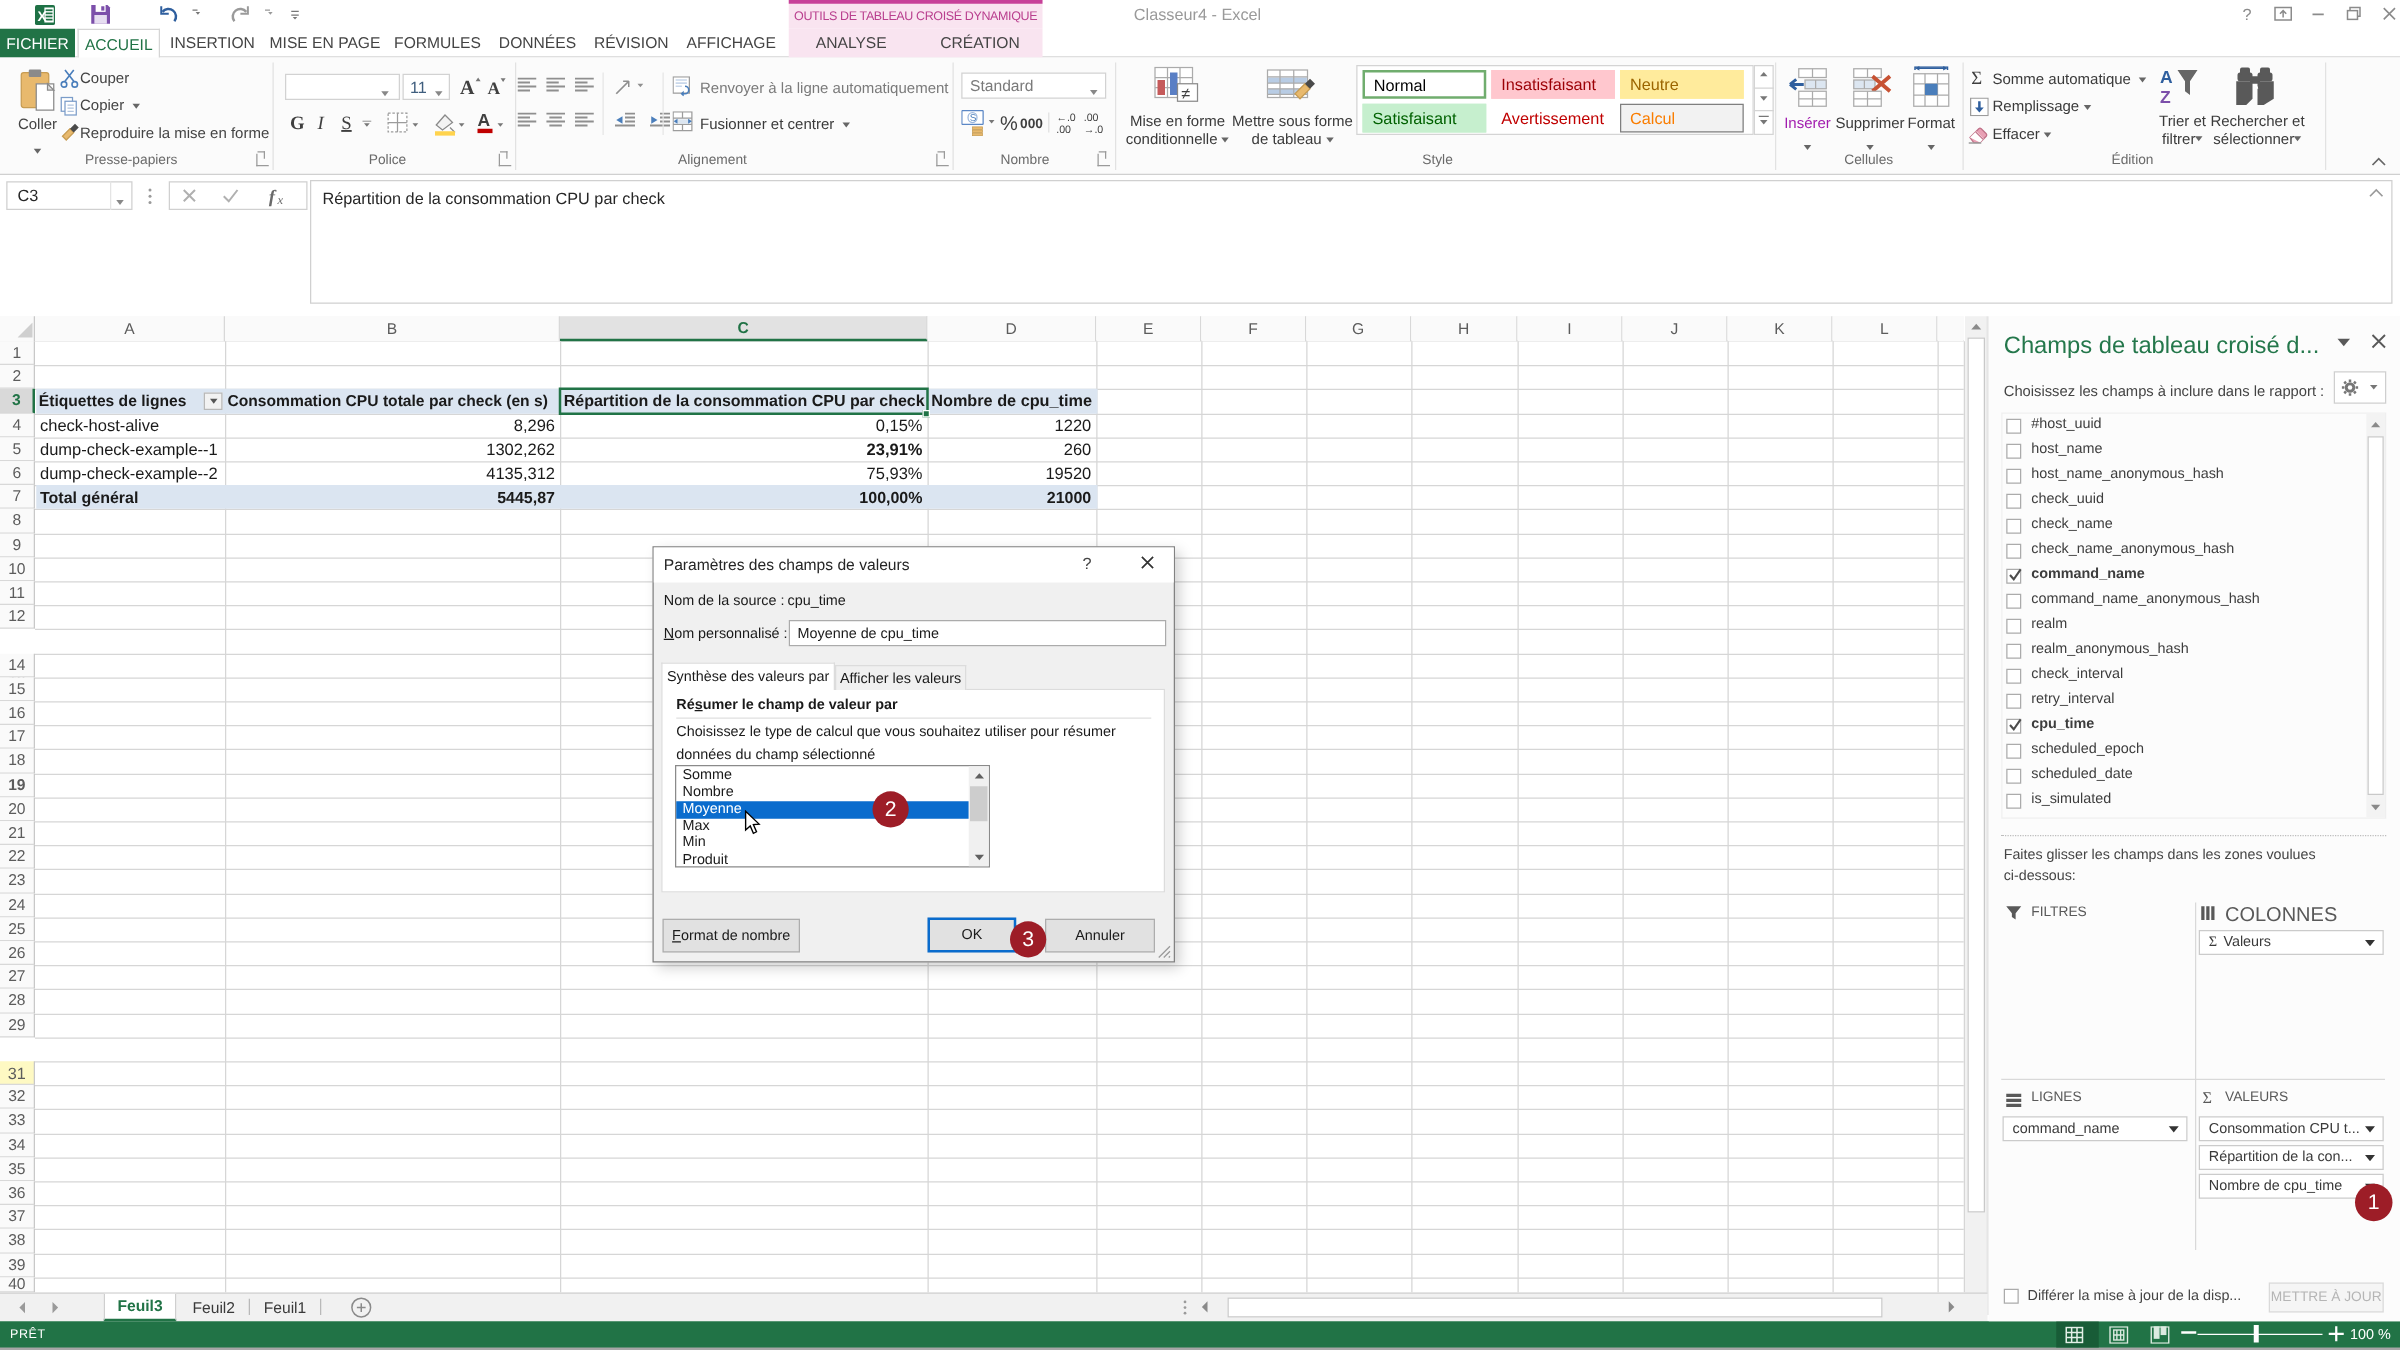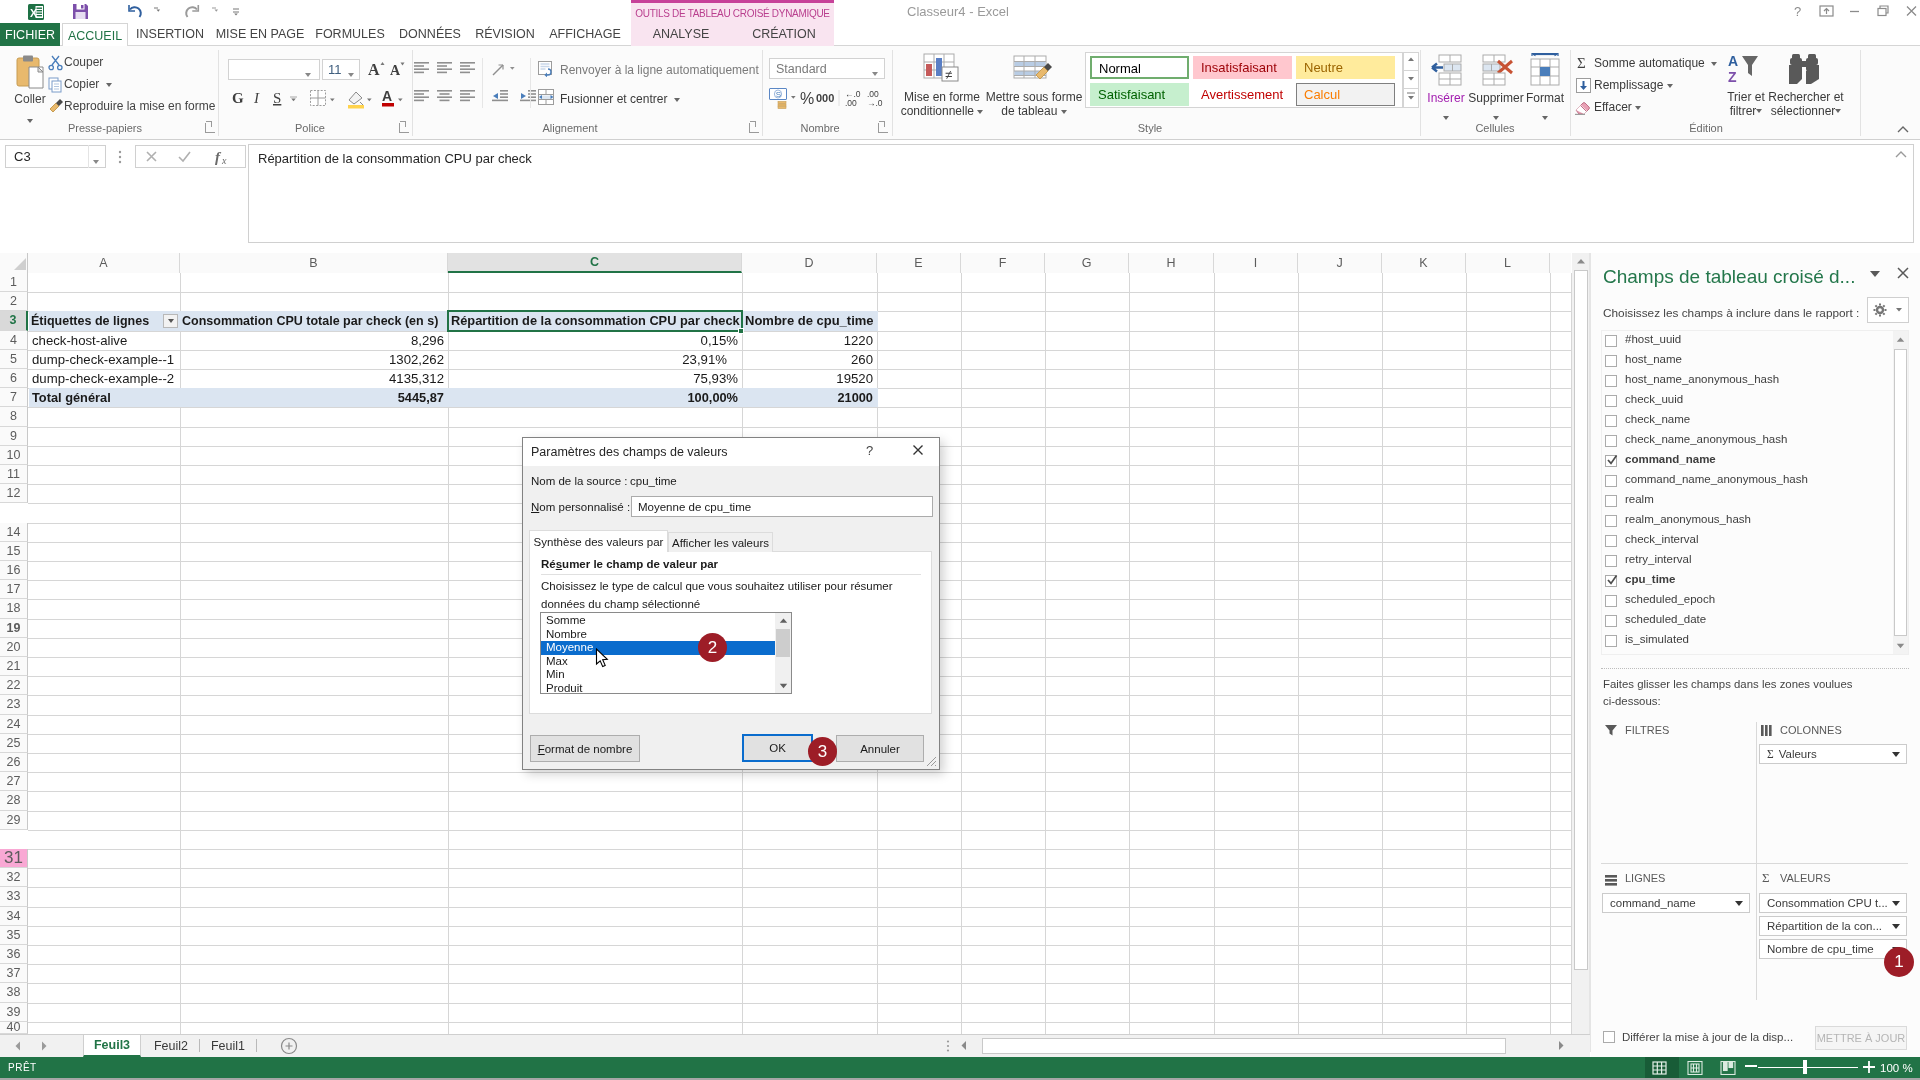--- a/index.html
+++ b/index.html
@@ -449,21 +449,21 @@
 <div class="ab ctr" style="left:0;top:657.0px;width:28px;height:19.2px;background:#fafafa;border-right:1px solid #c8c8c8;color:#5c5c5c;font-size:12.5px;font-weight:normal;border-bottom:1px solid #d8d8d8;">21</div>
 <div class="ab ctr" style="left:0;top:676.2px;width:28px;height:19.2px;background:#fafafa;border-right:1px solid #c8c8c8;color:#5c5c5c;font-size:12.5px;font-weight:normal;border-bottom:1px solid #d8d8d8;">22</div>
 <div class="ab ctr" style="left:0;top:695.4px;width:28px;height:19.2px;background:#fafafa;border-right:1px solid #c8c8c8;color:#5c5c5c;font-size:12.5px;font-weight:normal;border-bottom:1px solid #d8d8d8;">23</div>
 <div class="ab ctr" style="left:0;top:714.6px;width:28px;height:19.2px;background:#fafafa;border-right:1px solid #c8c8c8;color:#5c5c5c;font-size:12.5px;font-weight:normal;border-bottom:1px solid #d8d8d8;">24</div>
 <div class="ab ctr" style="left:0;top:733.8px;width:28px;height:19.2px;background:#fafafa;border-right:1px solid #c8c8c8;color:#5c5c5c;font-size:12.5px;font-weight:normal;border-bottom:1px solid #d8d8d8;">25</div>
 <div class="ab ctr" style="left:0;top:753.0px;width:28px;height:19.2px;background:#fafafa;border-right:1px solid #c8c8c8;color:#5c5c5c;font-size:12.5px;font-weight:normal;border-bottom:1px solid #d8d8d8;">26</div>
 <div class="ab ctr" style="left:0;top:772.2px;width:28px;height:19.2px;background:#fafafa;border-right:1px solid #c8c8c8;color:#5c5c5c;font-size:12.5px;font-weight:normal;border-bottom:1px solid #d8d8d8;">27</div>
 <div class="ab ctr" style="left:0;top:791.4px;width:28px;height:19.2px;background:#fafafa;border-right:1px solid #c8c8c8;color:#5c5c5c;font-size:12.5px;font-weight:normal;border-bottom:1px solid #d8d8d8;">28</div>
 <div class="ab ctr" style="left:0;top:810.6px;width:28px;height:19.2px;background:#fafafa;border-right:1px solid #c8c8c8;color:#5c5c5c;font-size:12.5px;font-weight:normal;border-bottom:1px solid #d8d8d8;">29</div>
 <div class="ab ctr" style="left:0;top:853px;width:28px;height:19.2px;background:#fafafa;border-right:1px solid #c8c8c8;color:#5c5c5c;font-size:12.5px;font-weight:normal;border-bottom:1px solid #d8d8d8;">30</div>
-<div class="ab ctr" style="left:0;top:849.0px;width:28px;height:19.2px;background:#f9a8d4;border-right:1px solid #c8c8c8;color:#5c5c5c;font-size:17px;font-weight:normal;border-bottom:1px solid #d8d8d8;">31</div>
+<div class="ab ctr" style="left:0;top:849.0px;width:28px;height:19.2px;background:#fef9c3;border-right:1px solid #c8c8c8;color:#5c5c5c;font-size:13px;font-weight:normal;border-bottom:1px solid #d8d8d8;">31</div>
 <div class="ab ctr" style="left:0;top:868.2px;width:28px;height:19.2px;background:#fafafa;border-right:1px solid #c8c8c8;color:#5c5c5c;font-size:12.5px;font-weight:normal;border-bottom:1px solid #d8d8d8;">32</div>
 <div class="ab ctr" style="left:0;top:887.4px;width:28px;height:19.2px;background:#fafafa;border-right:1px solid #c8c8c8;color:#5c5c5c;font-size:12.5px;font-weight:normal;border-bottom:1px solid #d8d8d8;">33</div>
 <div class="ab ctr" style="left:0;top:906.6px;width:28px;height:19.2px;background:#fafafa;border-right:1px solid #c8c8c8;color:#5c5c5c;font-size:12.5px;font-weight:normal;border-bottom:1px solid #d8d8d8;">34</div>
 <div class="ab ctr" style="left:0;top:925.8px;width:28px;height:19.2px;background:#fafafa;border-right:1px solid #c8c8c8;color:#5c5c5c;font-size:12.5px;font-weight:normal;border-bottom:1px solid #d8d8d8;">35</div>
 <div class="ab ctr" style="left:0;top:945.0px;width:28px;height:19.2px;background:#fafafa;border-right:1px solid #c8c8c8;color:#5c5c5c;font-size:12.5px;font-weight:normal;border-bottom:1px solid #d8d8d8;">36</div>
 <div class="ab ctr" style="left:0;top:964.2px;width:28px;height:19.2px;background:#fafafa;border-right:1px solid #c8c8c8;color:#5c5c5c;font-size:12.5px;font-weight:normal;border-bottom:1px solid #d8d8d8;">37</div>
 <div class="ab ctr" style="left:0;top:983.4px;width:28px;height:19.2px;background:#fafafa;border-right:1px solid #c8c8c8;color:#5c5c5c;font-size:12.5px;font-weight:normal;border-bottom:1px solid #d8d8d8;">38</div>
 <div class="ab ctr" style="left:0;top:1002.6px;width:28px;height:19.2px;background:#fafafa;border-right:1px solid #c8c8c8;color:#5c5c5c;font-size:12.5px;font-weight:normal;border-bottom:1px solid #d8d8d8;">39</div>
 <div class="ab ctr" style="left:0;top:1021.8px;width:28px;height:12.2px;background:#fafafa;border-right:1px solid #c8c8c8;color:#5c5c5c;font-size:12.5px;font-weight:normal;border-bottom:1px solid #d8d8d8;">40</div>
 <div class="ab" style="left:180px;top:273px;width:1px;height:761px;background:#d6d6d6;"></div>
@@ -523,21 +523,21 @@
 <div class="ab" style="left:28px;top:311.4px;width:152px;height:19.2px;display:flex;align-items:center;justify-content:flex-start;padding:0 3px;font-size:12.5px;font-weight:bold;color:#1a1a1a;white-space:nowrap;">Étiquettes de lignes</div>
 <div class="ab" style="left:180px;top:311.4px;width:268px;height:19.2px;display:flex;align-items:center;justify-content:flex-start;padding:0 2px;font-size:12.5px;font-weight:bold;color:#1a1a1a;white-space:nowrap;">Consommation CPU totale par check (en s)</div>
 <div class="ab" style="left:448px;top:311.4px;width:294px;height:19.2px;display:flex;align-items:center;justify-content:flex-start;padding:0 3px;font-size:12.8px;font-weight:bold;color:#1a1a1a;white-space:nowrap;">Répartition de la consommation CPU par check</div>
 <div class="ab" style="left:742px;top:311.4px;width:135px;height:19.2px;display:flex;align-items:center;justify-content:flex-start;padding:0 3px;font-size:13px;font-weight:bold;color:#1a1a1a;white-space:nowrap;">Nombre de cpu_time</div>
 <div class="ab" style="left:28px;top:330.6px;width:152px;height:19.2px;display:flex;align-items:center;justify-content:flex-start;padding:0 4px;font-size:13.2px;font-weight:normal;color:#1a1a1a;white-space:nowrap;">check-host-alive</div>
 <div class="ab" style="left:180px;top:330.6px;width:268px;height:19.2px;display:flex;align-items:center;justify-content:flex-end;padding:0 4px;font-size:13.2px;font-weight:normal;color:#1a1a1a;white-space:nowrap;">8,296</div>
 <div class="ab" style="left:448px;top:330.6px;width:294px;height:19.2px;display:flex;align-items:center;justify-content:flex-end;padding:0 4px;font-size:13.2px;font-weight:normal;color:#1a1a1a;white-space:nowrap;">0,15%</div>
 <div class="ab" style="left:742px;top:330.6px;width:135px;height:19.2px;display:flex;align-items:center;justify-content:flex-end;padding:0 4px;font-size:13.2px;font-weight:normal;color:#1a1a1a;white-space:nowrap;">1220</div>
 <div class="ab" style="left:28px;top:349.8px;width:152px;height:19.2px;display:flex;align-items:center;justify-content:flex-start;padding:0 4px;font-size:13.2px;font-weight:normal;color:#1a1a1a;white-space:nowrap;">dump-check-example--1</div>
 <div class="ab" style="left:180px;top:349.8px;width:268px;height:19.2px;display:flex;align-items:center;justify-content:flex-end;padding:0 4px;font-size:13.2px;font-weight:normal;color:#1a1a1a;white-space:nowrap;">1302,262</div>
-<div class="ab" style="left:448px;top:349.8px;width:294px;height:19.2px;display:flex;align-items:center;justify-content:flex-end;padding:0 15px;font-size:13.2px;font-weight:normal;color:#1a1a1a;white-space:nowrap;">23,91%</div>
+<div class="ab" style="left:448px;top:349.8px;width:294px;height:19.2px;display:flex;align-items:center;justify-content:flex-end;padding:0 4px;font-size:13.2px;font-weight:bold;color:#1a1a1a;white-space:nowrap;">23,91%</div>
 <div class="ab" style="left:742px;top:349.8px;width:135px;height:19.2px;display:flex;align-items:center;justify-content:flex-end;padding:0 4px;font-size:13.2px;font-weight:normal;color:#1a1a1a;white-space:nowrap;">260</div>
 <div class="ab" style="left:28px;top:369.0px;width:152px;height:19.2px;display:flex;align-items:center;justify-content:flex-start;padding:0 4px;font-size:13.2px;font-weight:normal;color:#1a1a1a;white-space:nowrap;">dump-check-example--2</div>
 <div class="ab" style="left:180px;top:369.0px;width:268px;height:19.2px;display:flex;align-items:center;justify-content:flex-end;padding:0 4px;font-size:13.2px;font-weight:normal;color:#1a1a1a;white-space:nowrap;">4135,312</div>
 <div class="ab" style="left:448px;top:369.0px;width:294px;height:19.2px;display:flex;align-items:center;justify-content:flex-end;padding:0 4px;font-size:13.2px;font-weight:normal;color:#1a1a1a;white-space:nowrap;">75,93%</div>
 <div class="ab" style="left:742px;top:369.0px;width:135px;height:19.2px;display:flex;align-items:center;justify-content:flex-end;padding:0 4px;font-size:13.2px;font-weight:normal;color:#1a1a1a;white-space:nowrap;">19520</div>
 <div class="ab" style="left:28px;top:388.2px;width:152px;height:19.2px;display:flex;align-items:center;justify-content:flex-start;padding:0 4px;font-size:12.8px;font-weight:bold;color:#1a1a1a;white-space:nowrap;">Total général</div>
 <div class="ab" style="left:180px;top:388.2px;width:268px;height:19.2px;display:flex;align-items:center;justify-content:flex-end;padding:0 4px;font-size:12.8px;font-weight:bold;color:#1a1a1a;white-space:nowrap;">5445,87</div>
 <div class="ab" style="left:448px;top:388.2px;width:294px;height:19.2px;display:flex;align-items:center;justify-content:flex-end;padding:0 4px;font-size:12.8px;font-weight:bold;color:#1a1a1a;white-space:nowrap;">100,00%</div>
 <div class="ab" style="left:742px;top:388.2px;width:135px;height:19.2px;display:flex;align-items:center;justify-content:flex-end;padding:0 4px;font-size:12.8px;font-weight:bold;color:#1a1a1a;white-space:nowrap;">21000</div>
 <div class="ab ctr" style="left:163px;top:313.9px;width:15px;height:14px;background:#f2f2f2;border:1px solid #b8b8b8;">
@@ -690,21 +690,21 @@
     <path d="M 1 1 L 13 1 L 8.5 6.5 L 8.5 11.5 L 5.5 9.5 L 5.5 6.5 Z" fill="#595959"></path>
   </svg>
 <div class="ab" style="left:1625px;top:724px;font-size:11px;color:#595959;">FILTRES</div>
 <svg class="ab" style="left:1760px;top:724px;" width="13" height="13" viewBox="0 0 13 13">
     <g fill="#595959">
       <rect x="1" y="1" width="2.6" height="11"></rect>
       <rect x="5" y="1" width="2.6" height="11"></rect>
       <rect x="9" y="1" width="2.6" height="11"></rect>
     </g>
   </svg>
-<div class="ab" style="left:1780px;top:724px;font-size:11px;color:#595959;">COLONNES</div>
+<div class="ab" style="left:1780px;top:724px;font-size:16px;color:#595959;">COLONNES</div>
 <svg class="ab" style="left:1604px;top:874px;" width="14" height="13" viewBox="0 0 14 13">
     <g fill="#595959">
       <rect x="1" y="1" width="12" height="2.6"></rect>
       <rect x="1" y="5" width="12" height="2.6"></rect>
       <rect x="1" y="9" width="12" height="2.6"></rect>
     </g>
   </svg>
 <div class="ab" style="left:1625px;top:872px;font-size:11px;color:#595959;">LIGNES</div>
 <div class="ab" style="left:1762px;top:870px;font-size:13px;color:#595959;font-family:'Liberation Serif';">Σ</div>
 <div class="ab" style="left:1780px;top:872px;font-size:11px;color:#595959;">VALEURS</div>

